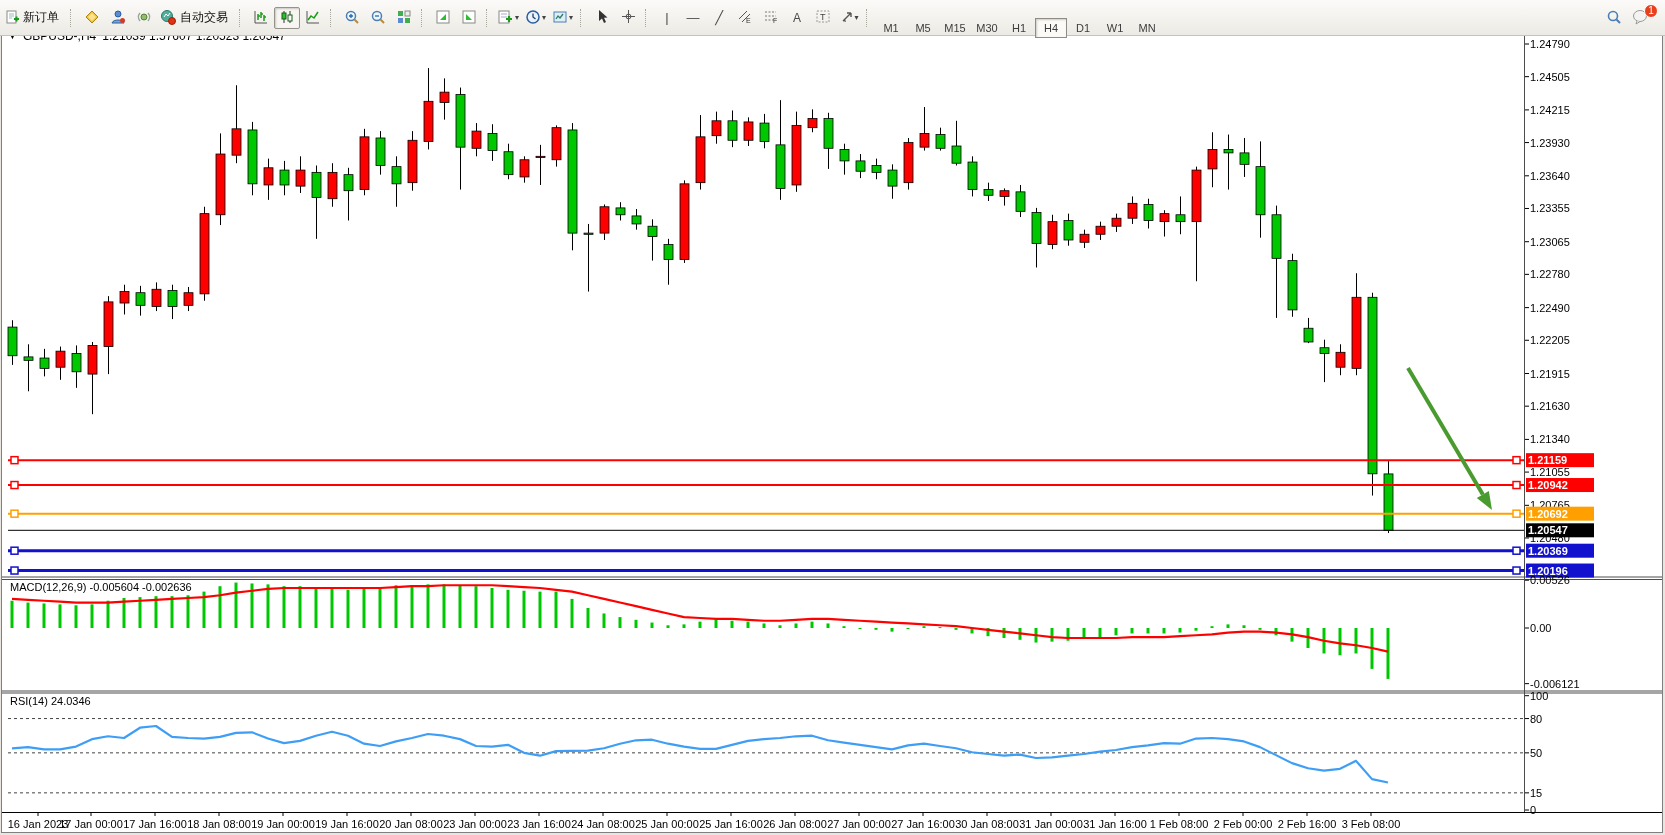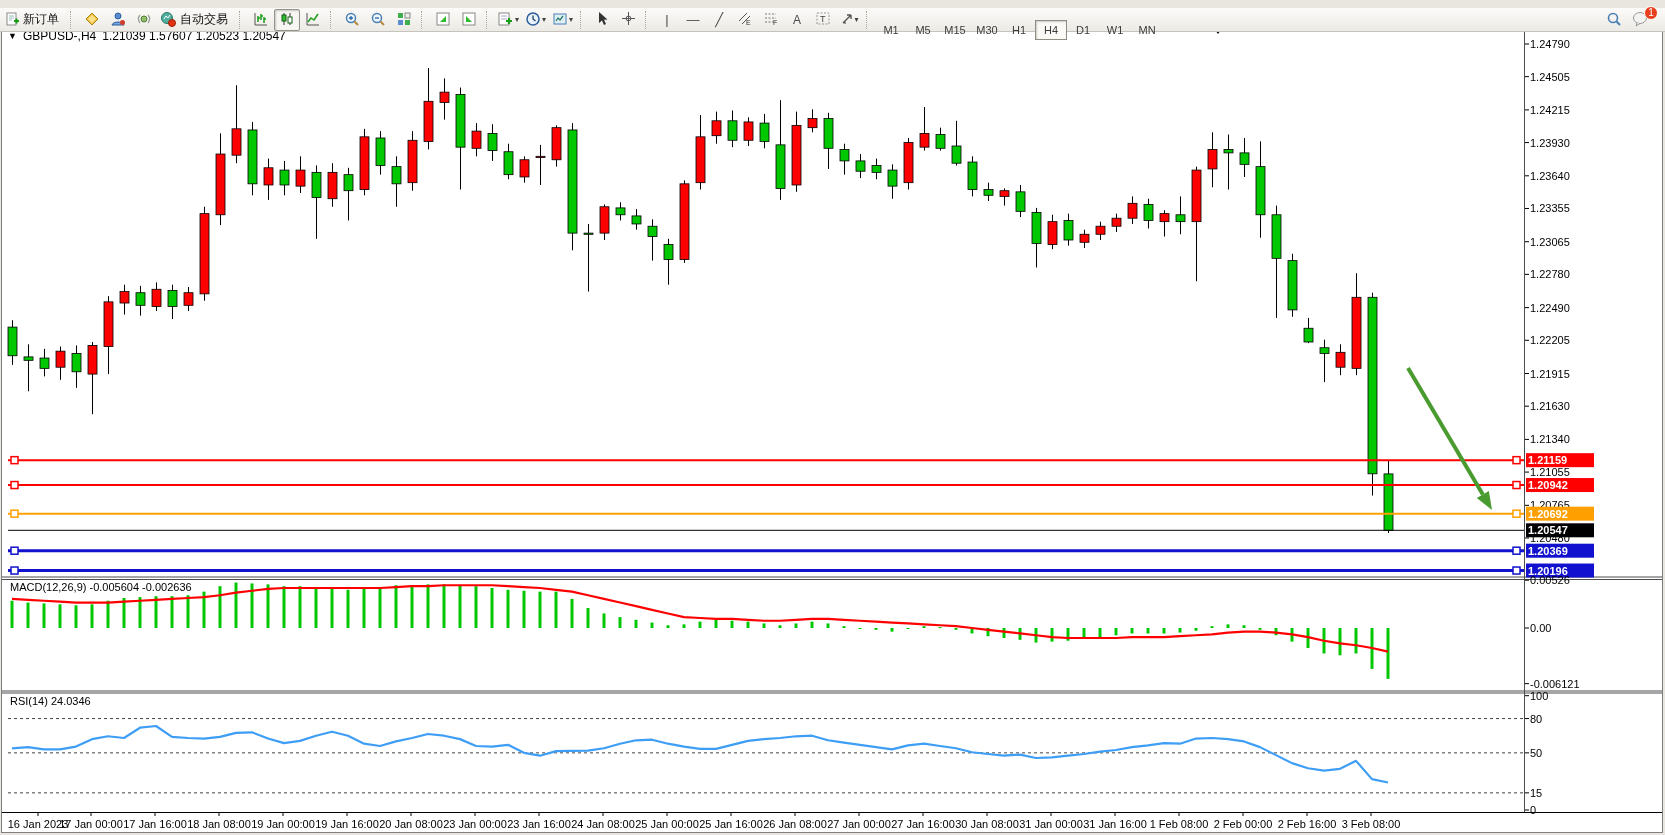--- a/index.html
+++ b/index.html
@@ -1,18 +1,18 @@
 <!DOCTYPE html>
 <html><head>
 <meta charset="utf-8">
 <style>
   html,body{margin:0;padding:0;background:#e9e6e0;font-family:"Liberation Sans","DejaVu Sans",sans-serif;}
   #app{position:relative;width:1665px;height:835px;background:#e9e6e0;overflow:hidden;}
   
-  #toolbar{position:absolute;top:8px;left:0;width:1665px;height:24px;
+  #toolbar{position:absolute;top:0;left:0;width:1665px;height:36px;
     background:linear-gradient(#fcfbf9,#eceae4);border-bottom:1px solid #c6c3bc;
     display:flex;align-items:center;padding:0 2px;box-sizing:border-box;z-index:5;}
   .tb-btn{height:20px;min-width:20px;padding:0 2px;display:flex;align-items:center;justify-content:center;
     border:1px solid transparent;border-radius:2px;color:#3e3e3e;font-size:11px;cursor:default;}
   .tb-btn.active{background:#f7f6f2;border-color:#96938b;box-shadow:inset 1px 1px 2px #c9c6bf;}
   .tb-text{font-size:12px;color:#111;padding:0 4px;white-space:nowrap;}
   .tb-sep{width:5px;height:18px;border-left:1px dotted #a9a69e;margin:0 3px 0 4px;}
   .tf-btn{height:18px;min-width:24px;font-size:11px;color:#3c3c3c;display:flex;align-items:center;justify-content:center;
     border:1px solid transparent;padding:0 3px;margin-top:20px;}
   .tf-btn.active{background:#fbfaf7;border-color:#8f8c84;box-shadow:inset 1px 1px 2px #cfccc5;}

